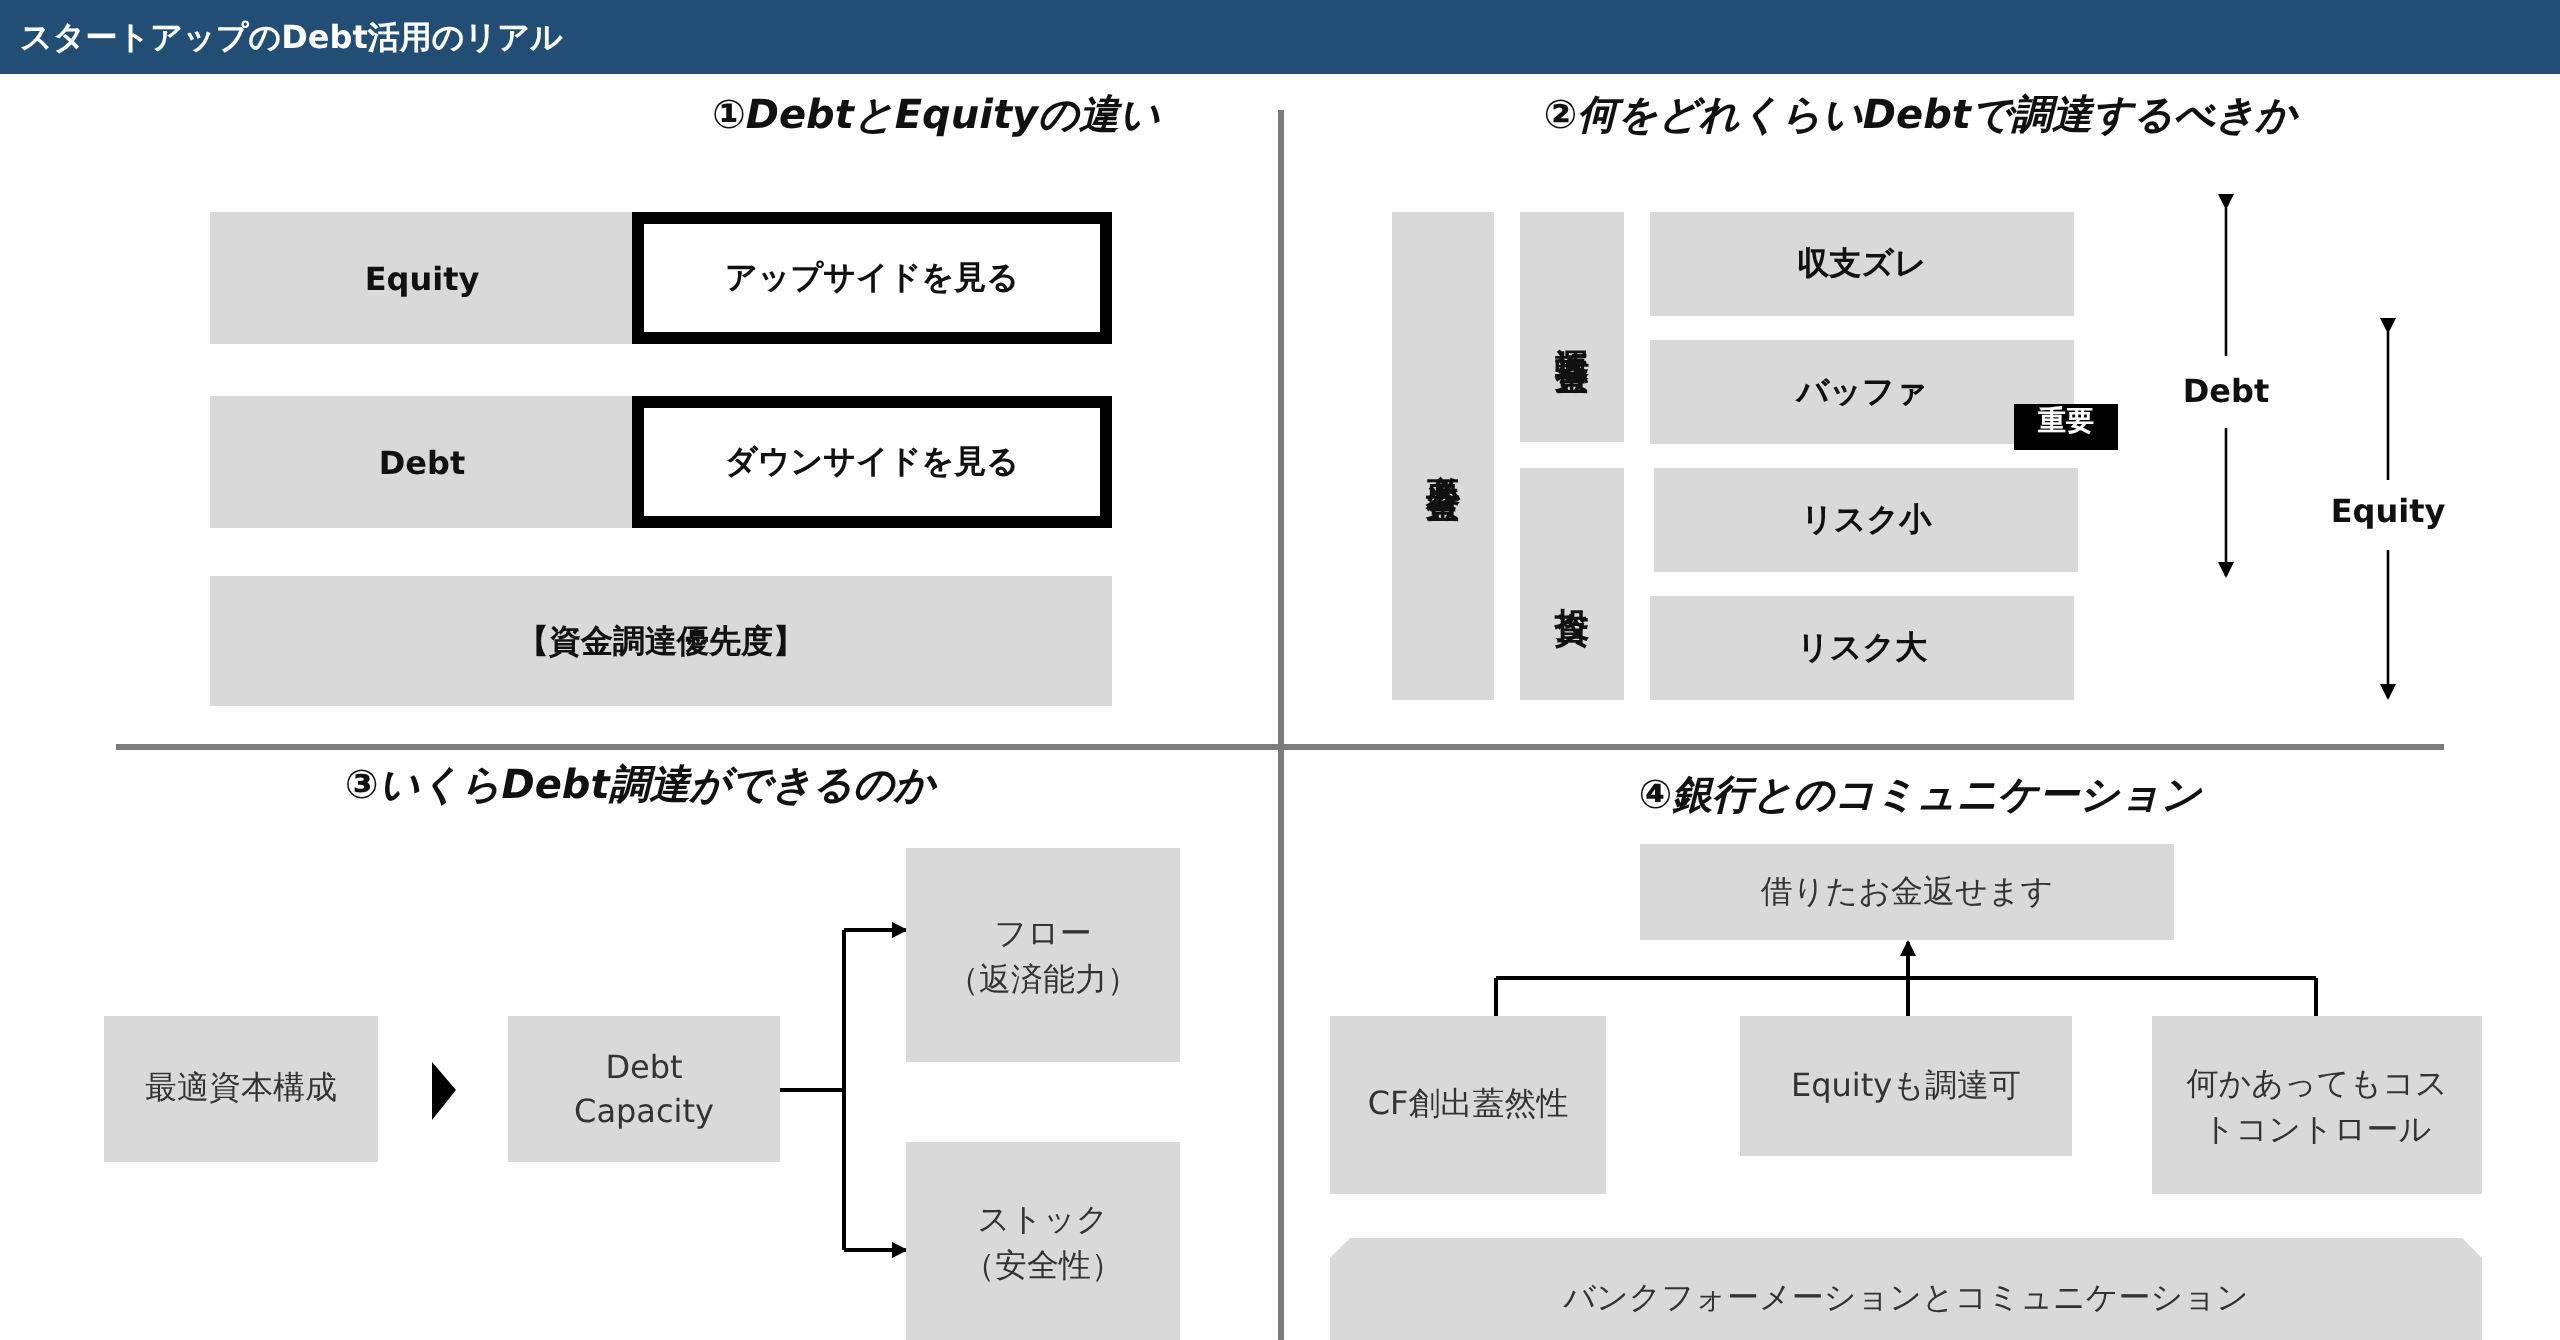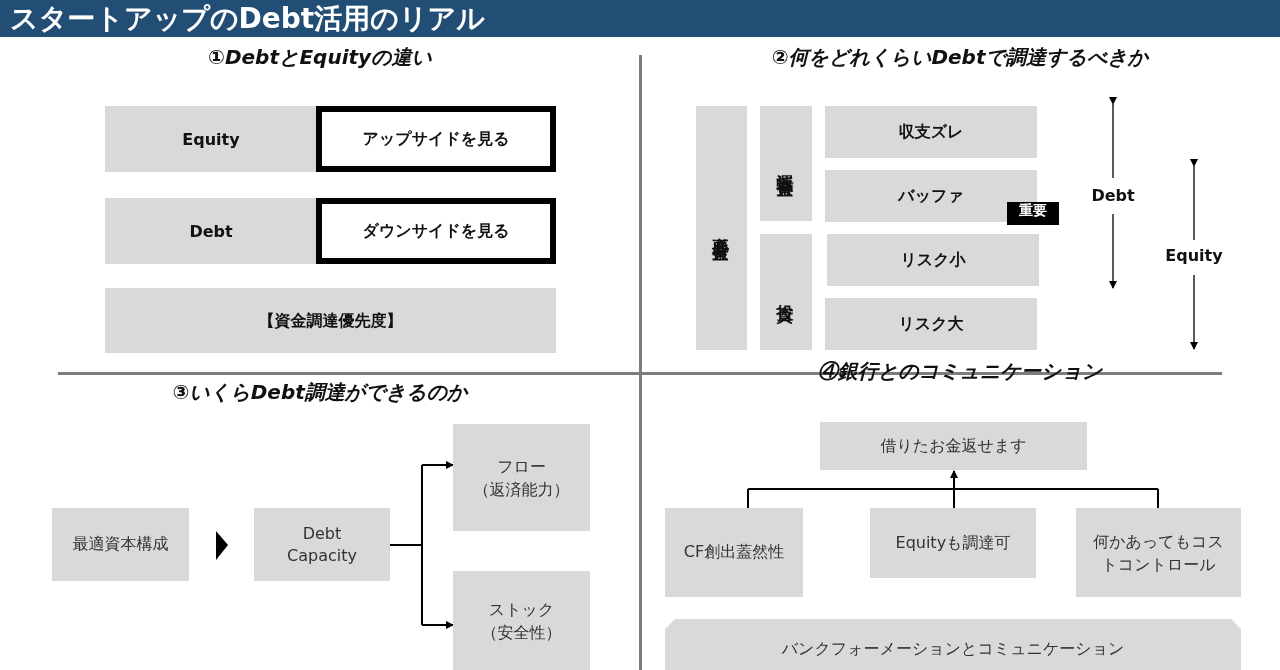--- a/index.html
+++ b/index.html
@@ -2,21 +2,21 @@
 <html><head>
 <meta charset="utf-8">
 <style>
   * { box-sizing: border-box; margin: 0; padding: 0; }
   html, body { width: 1280px; height: 670px; overflow: hidden; background: #ffffff; }
   body { position: relative; font-family: "DejaVu Sans", "Liberation Sans", sans-serif; color: #111; }
 
   .header {
     position: absolute; left: 0; top: 0; width: 1280px; height: 37px;
     background: #224e75; color: #fff;
-    font-size: 28px; font-weight: bold; line-height: 37px; padding-left: 10px;
+    font-size: 16px; font-weight: bold; line-height: 37px; padding-left: 10px;
     letter-spacing: 0px;
   }
   .vdiv { position: absolute; left: 639px; top: 55px; width: 3px; height: 615px; background: #7d7d7d; }
   .hdiv { position: absolute; left: 58px; top: 372px; width: 1164px; height: 3px; background: #7d7d7d; }
 
   .sec-title {
     position: absolute; font-size: 20px; font-style: italic; font-weight: bold;
     text-align: center; color: #111; white-space: nowrap;
   }
 
@@ -65,21 +65,21 @@
   <line x1="422" y1="465" x2="422" y2="625" stroke="#000" stroke-width="2"></line>
   <line x1="422" y1="465" x2="453" y2="465" stroke="#000" stroke-width="2" marker-end="url(#ah)"></line>
   <line x1="422" y1="625" x2="453" y2="625" stroke="#000" stroke-width="2" marker-end="url(#ah)"></line>
 
   <line x1="748" y1="489" x2="1158" y2="489" stroke="#000" stroke-width="2"></line>
   <line x1="748" y1="489" x2="748" y2="508" stroke="#000" stroke-width="2"></line>
   <line x1="954" y1="508" x2="954" y2="471" stroke="#000" stroke-width="2" marker-end="url(#ah)"></line>
   <line x1="1158" y1="489" x2="1158" y2="508" stroke="#000" stroke-width="2"></line>
 </svg>
 
-<div class="sec-title" style="left:60px; top:44px; width:520px;">①DebtとEquityの違い</div>
+<div class="sec-title" style="left:60px; top:44px; width:520px;text-align:right;">①DebtとEquityの違い</div>
 
 <div class="box bold" style="left:105px; top:106px; width:212px; height:66px;">
   <span>Equity</span>
 </div>
 <div class="box white bold" style="left:316px; top:106px; width:240px; height:66px;">
   <span>アップサイドを見る</span>
 </div>
 <div class="box bold" style="left:105px; top:198px; width:212px; height:66px;">
   <span>Debt</span>
 </div>
@@ -130,21 +130,21 @@
 </div>
 <div class="box light" style="left:453px; top:424px; width:137px; height:107px; flex-direction:column; line-height:23px;">
   <span>フロー</span>
   <span>（返済能力）</span>
 </div>
 <div class="box light" style="left:453px; top:571px; width:137px; height:99px; flex-direction:column; line-height:23px;">
   <span>ストック</span>
   <span>（安全性）</span>
 </div>
 
-<div class="sec-title" style="left:660px; top:358px; width:600px;font-family:Liberation Mono, monospace;">④銀行とのコミュニケーション</div>
+<div class="sec-title" style="left:660px; top:384px; width:600px;">④銀行とのコミュニケーション</div>
 
 <div class="box light" style="left:820px; top:422px; width:267px; height:48px;">
   <span>借りたお金返せます</span>
 </div>
 <div class="box light" style="left:665px; top:508px; width:138px; height:89px;">
   <span>CF創出蓋然性</span>
 </div>
 <div class="box light" style="left:870px; top:508px; width:166px; height:70px;">
   <span>Equityも調達可</span>
 </div>

